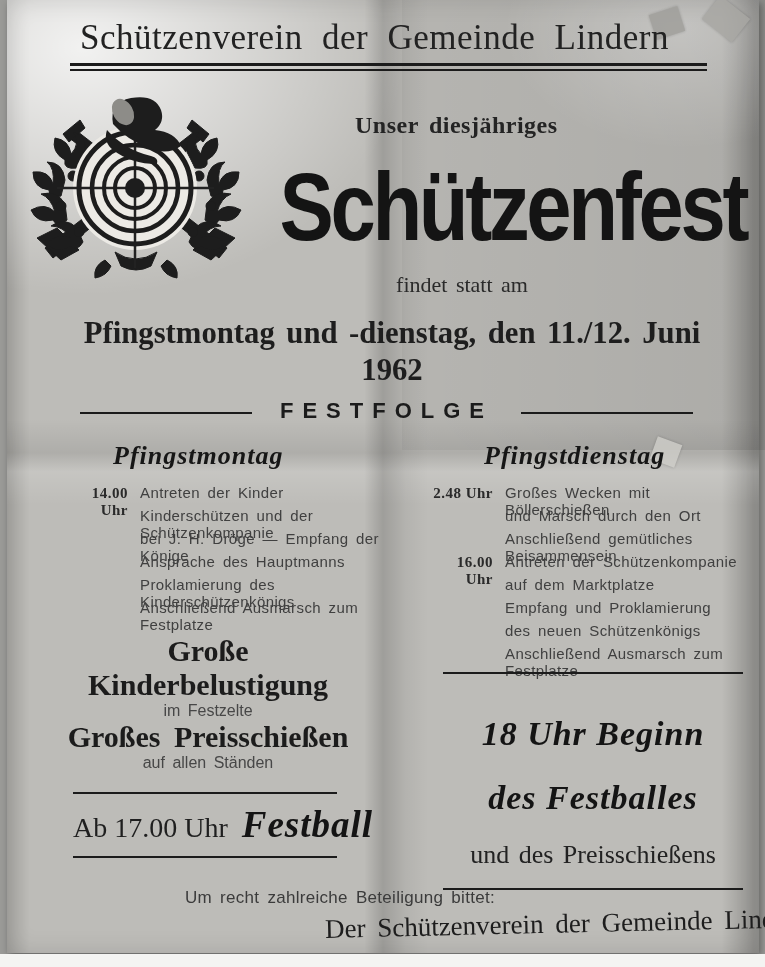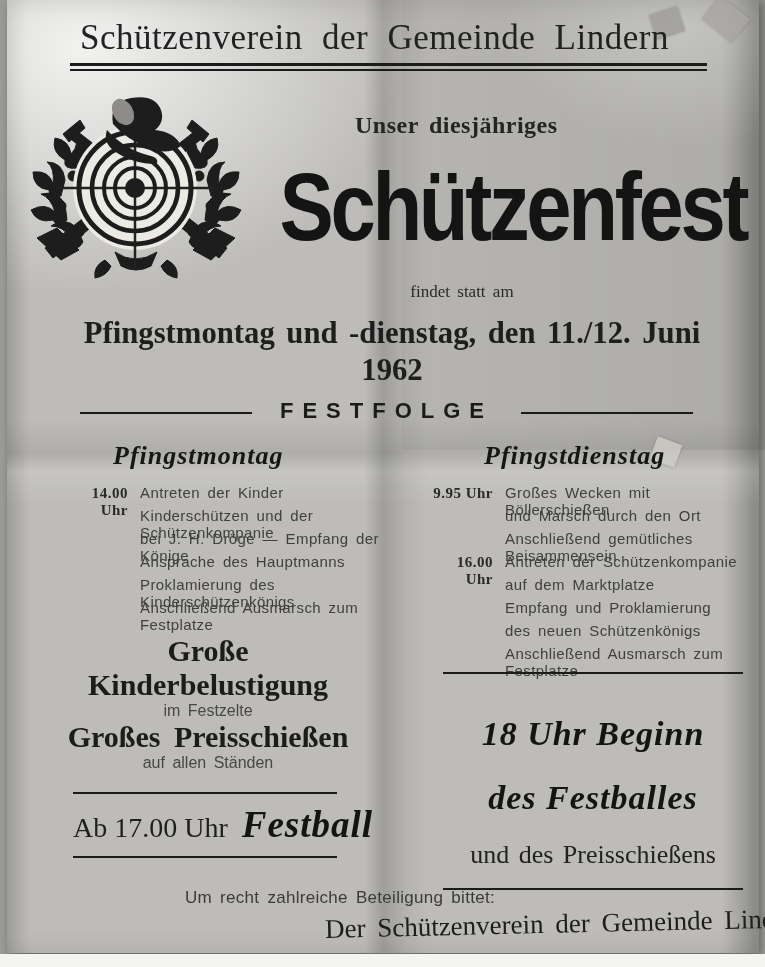--- a/index.html
+++ b/index.html
@@ -54,22 +54,22 @@
     left:228px;top:158px;width:510px;text-align:center;
   }
   .big-title span{
     display:inline-block;
     font-family:"Liberation Sans", sans-serif;
     font-weight:bold;font-size:97px;line-height:1;
     letter-spacing:-4px;color:#141414;
     transform:scaleX(0.84);transform-origin:center;
   }
   .subtitle{
-    left:330px;top:282px;width:250px;text-align:center;
-    font-size:17px;color:#2a2a2a;word-spacing:3px;
+    left:330px;top:272px;width:250px;text-align:center;
+    font-size:22px;color:#2a2a2a;word-spacing:3px;
   }
   .date-line{
     left:35px;top:314px;width:700px;text-align:center;
   }
   .date-line span{
     display:inline-block;font-size:32px;font-weight:bold;color:#1e1e1e;
     word-spacing:4px;transform:scaleX(0.96);transform-origin:center;
   }
   .festfolge-row{
     left:52px;top:398px;width:655px;
@@ -241,21 +241,21 @@
       <span class="stext">Proklamierung des Kinderschützenkönigs</span>
     </div>
     <div class="sched-line">
       <span class="time"></span>
       <span class="stext">Anschließend Ausmarsch zum Festplatze</span>
     </div>
   </div>
 
   <div class="abs schedule tue">
     <div class="sched-line">
-      <span class="time">9.95 Uhr</span>
+      <span class="time">2.48 Uhr</span>
       <span class="stext">Großes Wecken mit Böllerschießen</span>
     </div>
     <div class="sched-line">
       <span class="time"></span>
       <span class="stext">und Marsch durch den Ort</span>
     </div>
     <div class="sched-line">
       <span class="time"></span>
       <span class="stext">Anschließend gemütliches Beisammensein</span>
     </div>

